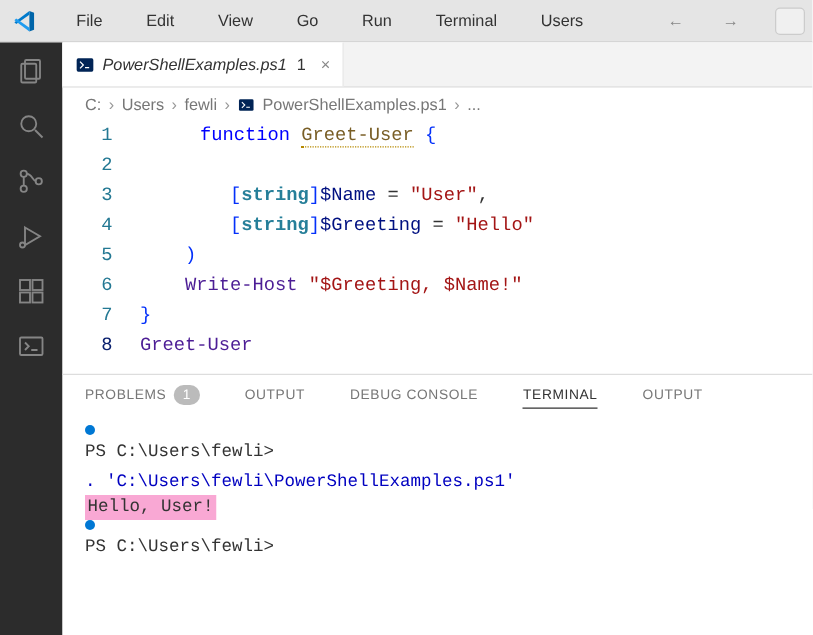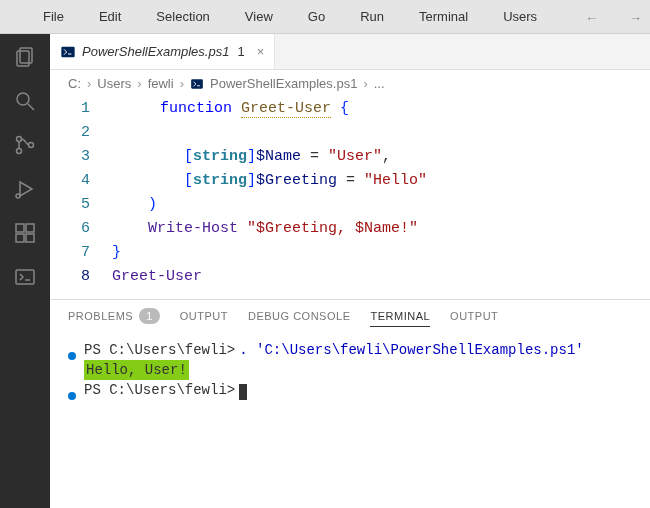--- a/index.html
+++ b/index.html
@@ -134,21 +134,21 @@
   .cmdlet { color: #4c1d95; }
   .panel {
     border-top: 1px solid #ddd;
     display: flex;
     flex-direction: column;
     height: 150px;
   }
   .panel-tabs {
     display: flex;
     align-items: center;
-    gap: 20px;
+    gap: 36px;
     padding: 8px 18px;
     font-size: 11px;
     letter-spacing: 0.5px;
     color: #777;
   }
   .ptab { cursor: pointer; display: flex; align-items: center; gap: 6px; }
   .ptab.active { color: #333; border-bottom: 1px solid #333; padding-bottom: 4px; margin-bottom: -4px; }
   .ptab .badge {
     background: #bbb; color: #fff;
     border-radius: 10px;
@@ -157,39 +157,38 @@
     line-height: 16px;
   }
   .terminal {
     font-family: Consolas, "Courier New", monospace;
     font-size: 14px;
     padding: 8px 18px;
     line-height: 20px;
     flex: 1;
     overflow: hidden;
   }
-  .term-line { display: flex; align-items: flex-end; gap: 4px; }
+  .term-line { display: flex; align-items: flex-start; gap: 4px; flex-direction: column; }
   .bullet { width: 8px; height: 8px; border-radius: 50%; background: #0078d4; display: inline-block; margin-right: 4px; flex-shrink: 0; }
   .prompt { color: #333; }
   .term-cmd { color: #0000c0; }
-  .term-out { background: #84cc16; color: #333; padding: 0 2px; margin-left: 16px; }
+  .term-out { background: #f9a8d4; color: #333; padding: 0 2px; margin-left: 0; }
   .cursor-block { display: inline-block; width: 8px; height: 16px; background: #333; vertical-align: middle; }
 </style>
 </head>
 <body>
 
 <div class="titlebar">
   <svg class="vscode-logo" viewBox="0 0 24 24">
       <path fill="#0065A9" d="M23 3l-5-2v22l5-2V3z"></path>
       <path fill="#007ACC" d="M18 1L2 13l2 2 14-10V1z"></path>
       <path fill="#1F9CF0" d="M18 23L2 11l2-2 14 10v4z"></path>
     </svg>
   <div class="menu-item">File</div>
   <div class="menu-item">Edit</div>
-  <div class="menu-item">Selection</div>
   <div class="menu-item">View</div>
   <div class="menu-item">Go</div>
   <div class="menu-item">Run</div>
   <div class="menu-item">Terminal</div>
   <div class="menu-item">Users</div>
   <div class="titlebar-spacer"></div>
   <div class="nav-arrow">←</div>
   <div class="nav-arrow">→</div>
   <div class="layout-btn"></div>
 </div>

